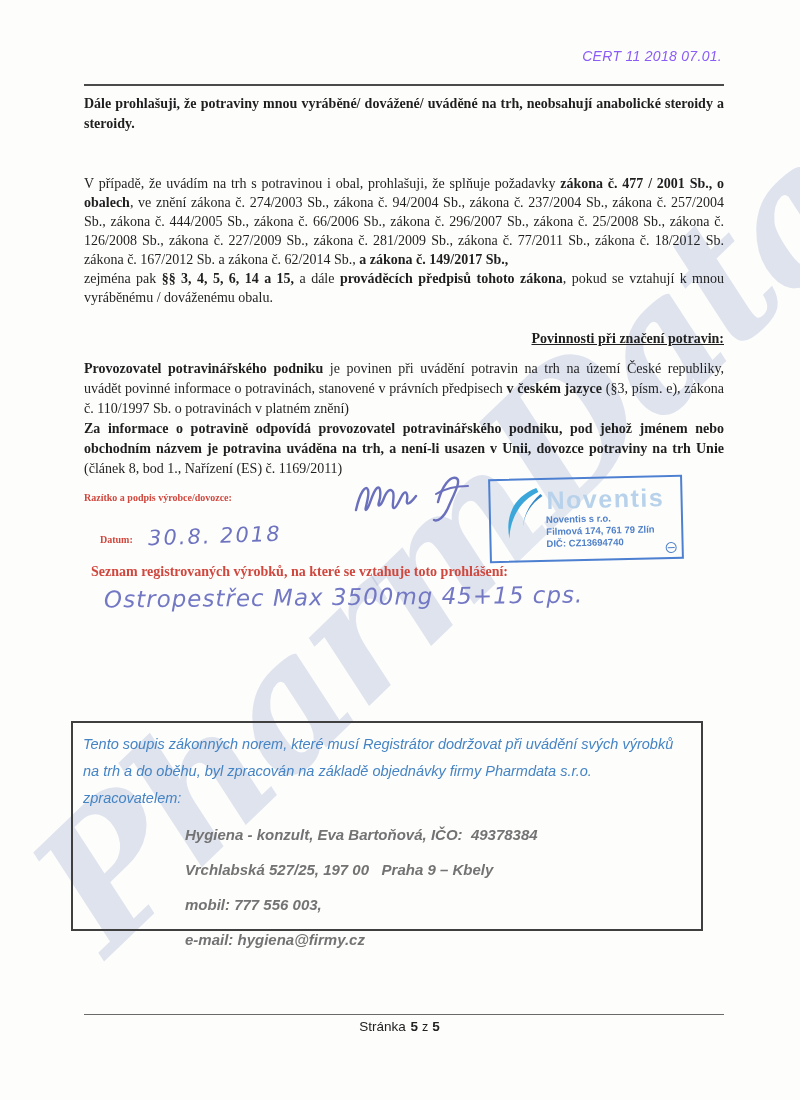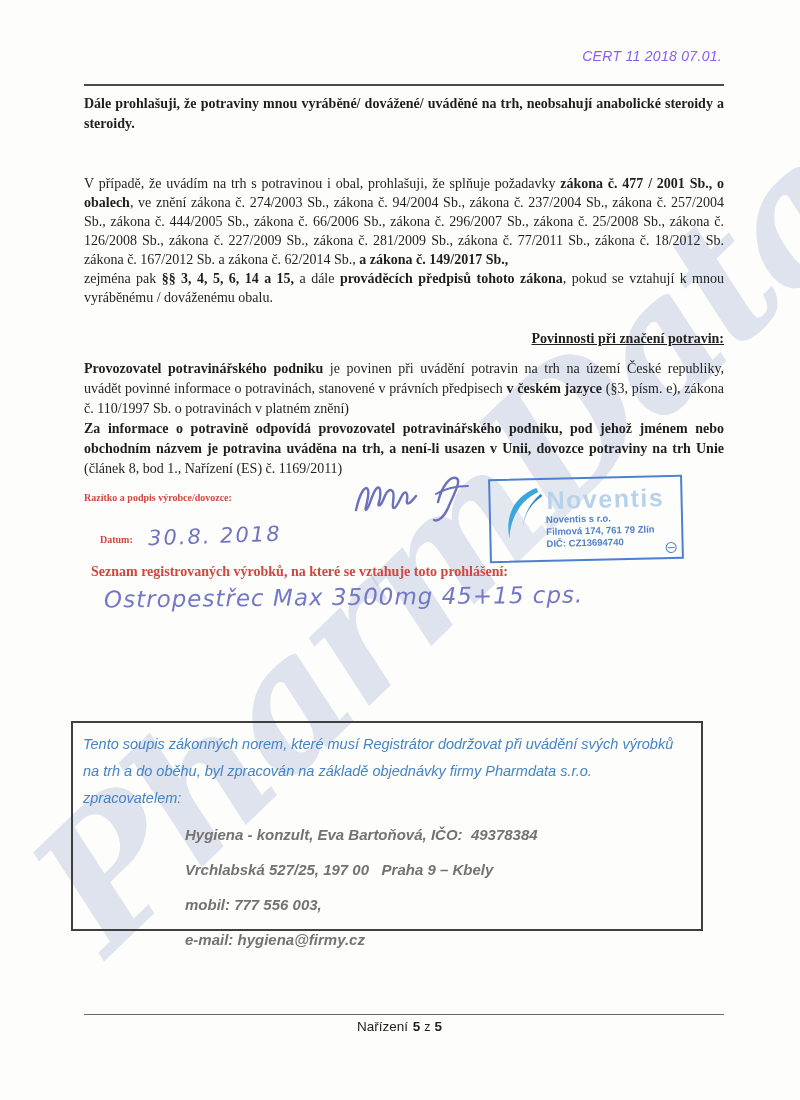--- a/index.html
+++ b/index.html
@@ -134,15 +134,15 @@
 
   <div class="abs info-box z">
     <div class="info-intro">Tento soupis zákonných norem, které musí Registrátor dodržovat při uvádění svých výrobků na trh a do oběhu, byl zpracován na základě objednávky firmy Pharmdata s.r.o. zpracovatelem:</div>
     <div class="contact first">Hygiena - konzult, Eva Bartoňová, IČO:&nbsp; 49378384</div>
     <div class="contact">Vrchlabská 527/25, 197 00&nbsp;&nbsp; Praha 9 – Kbely</div>
     <div class="contact">mobil: 777 556 003,</div>
     <div class="contact">e-mail: hygiena@firmy.cz</div>
   </div>
 
   <div class="abs rule-bottom z"></div>
-  <div class="abs footer z"><span>Nařízení</span>&nbsp;<b>5</b><span class="of">z</span><b>5</b></div>
+  <div class="abs footer z"><span>Stránka</span>&nbsp;<b>5</b><span class="of">z</span><b>5</b></div>
 
 </div>
 
 </body></html>

